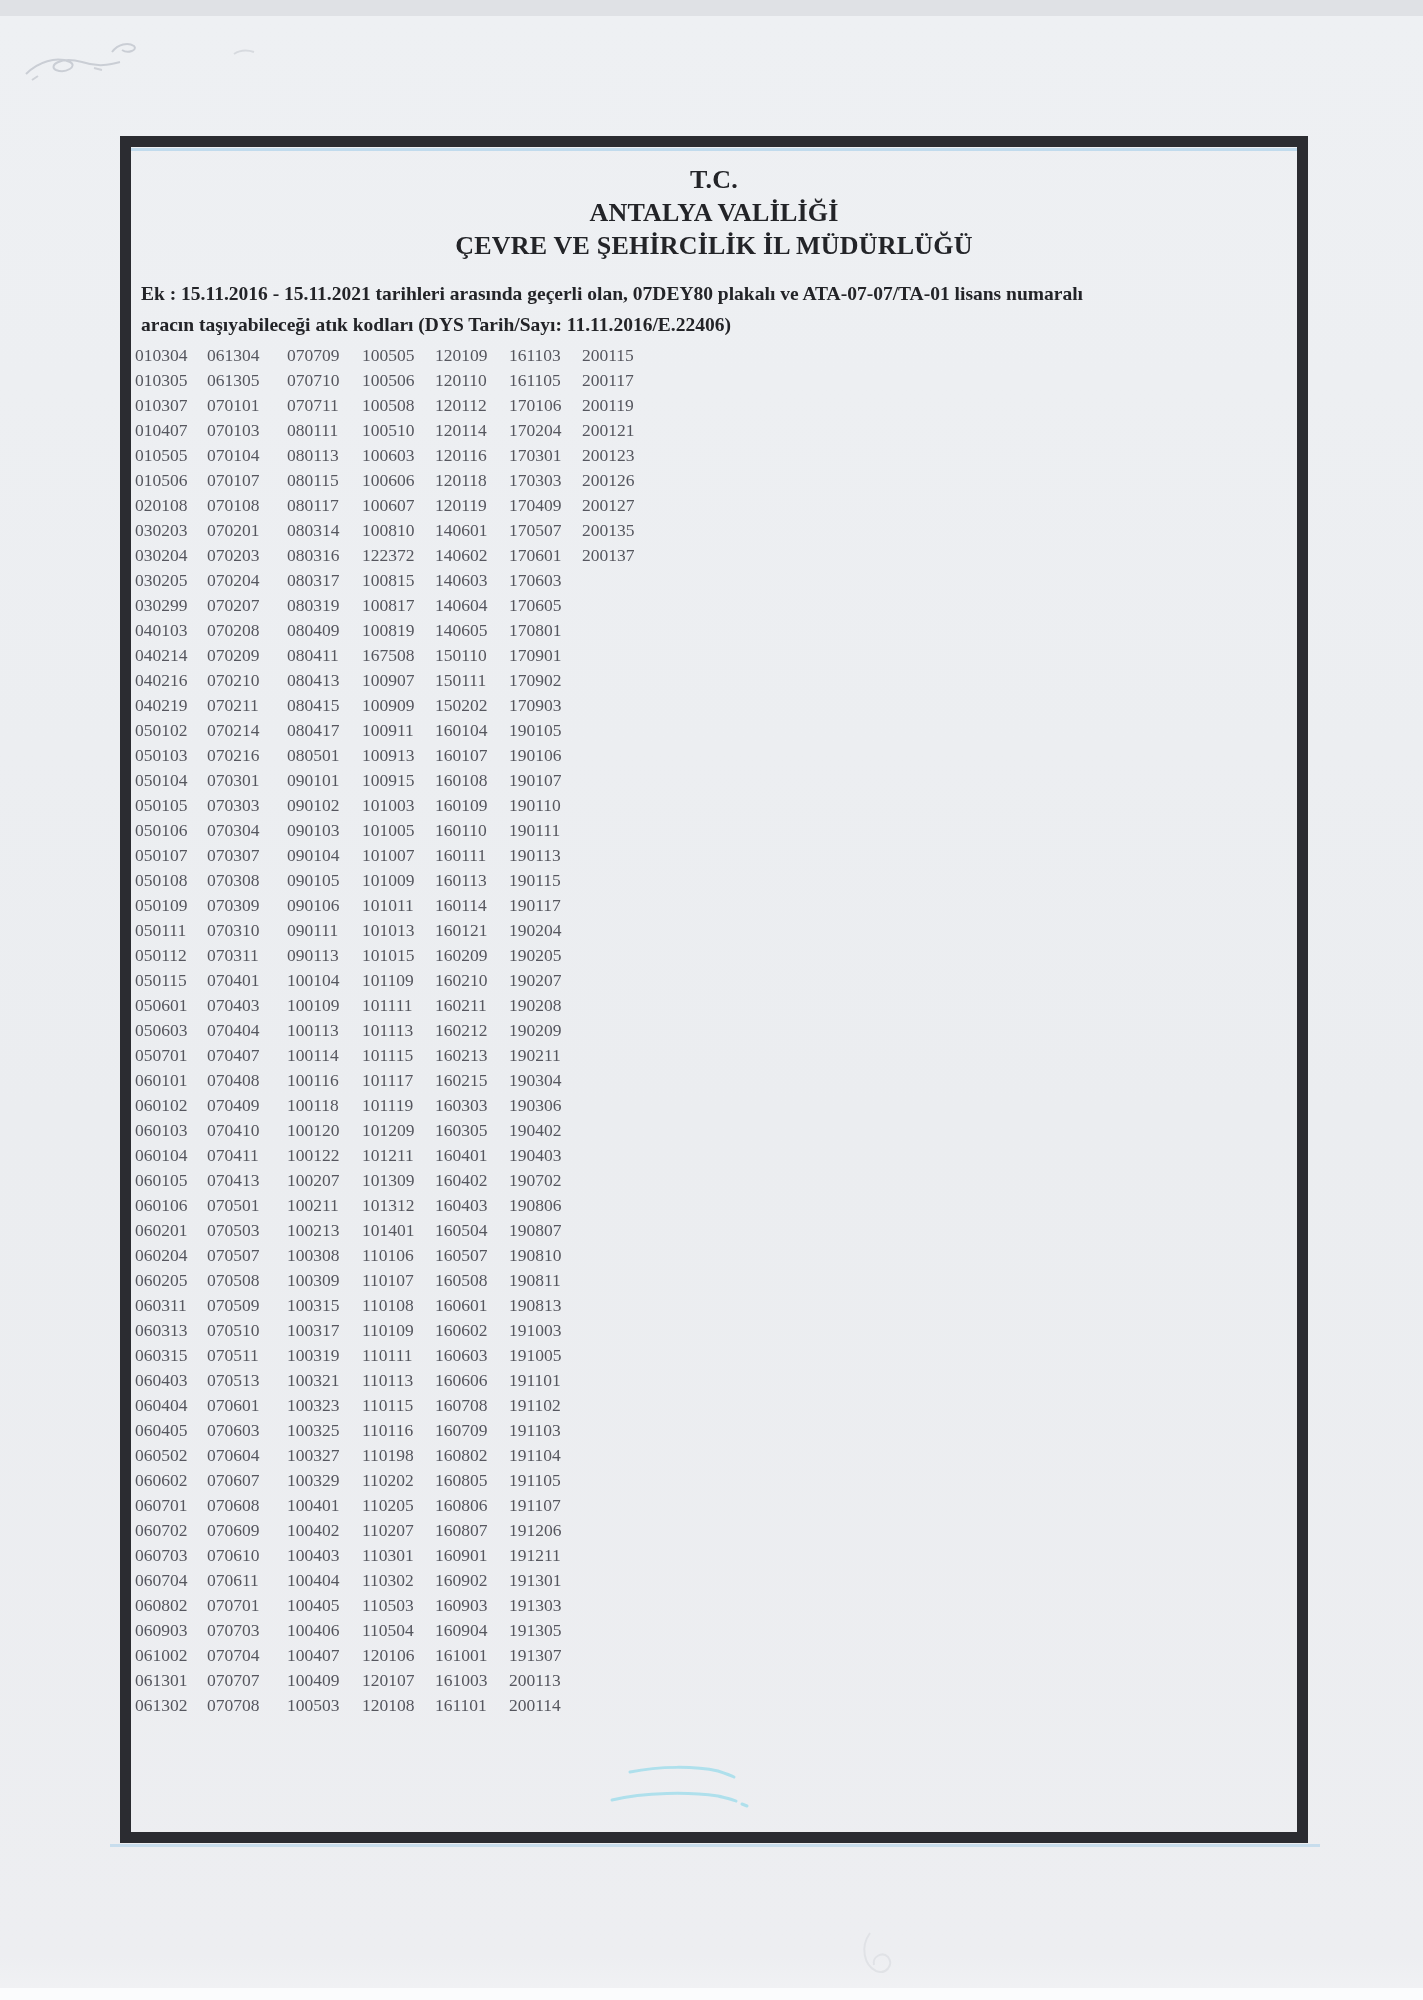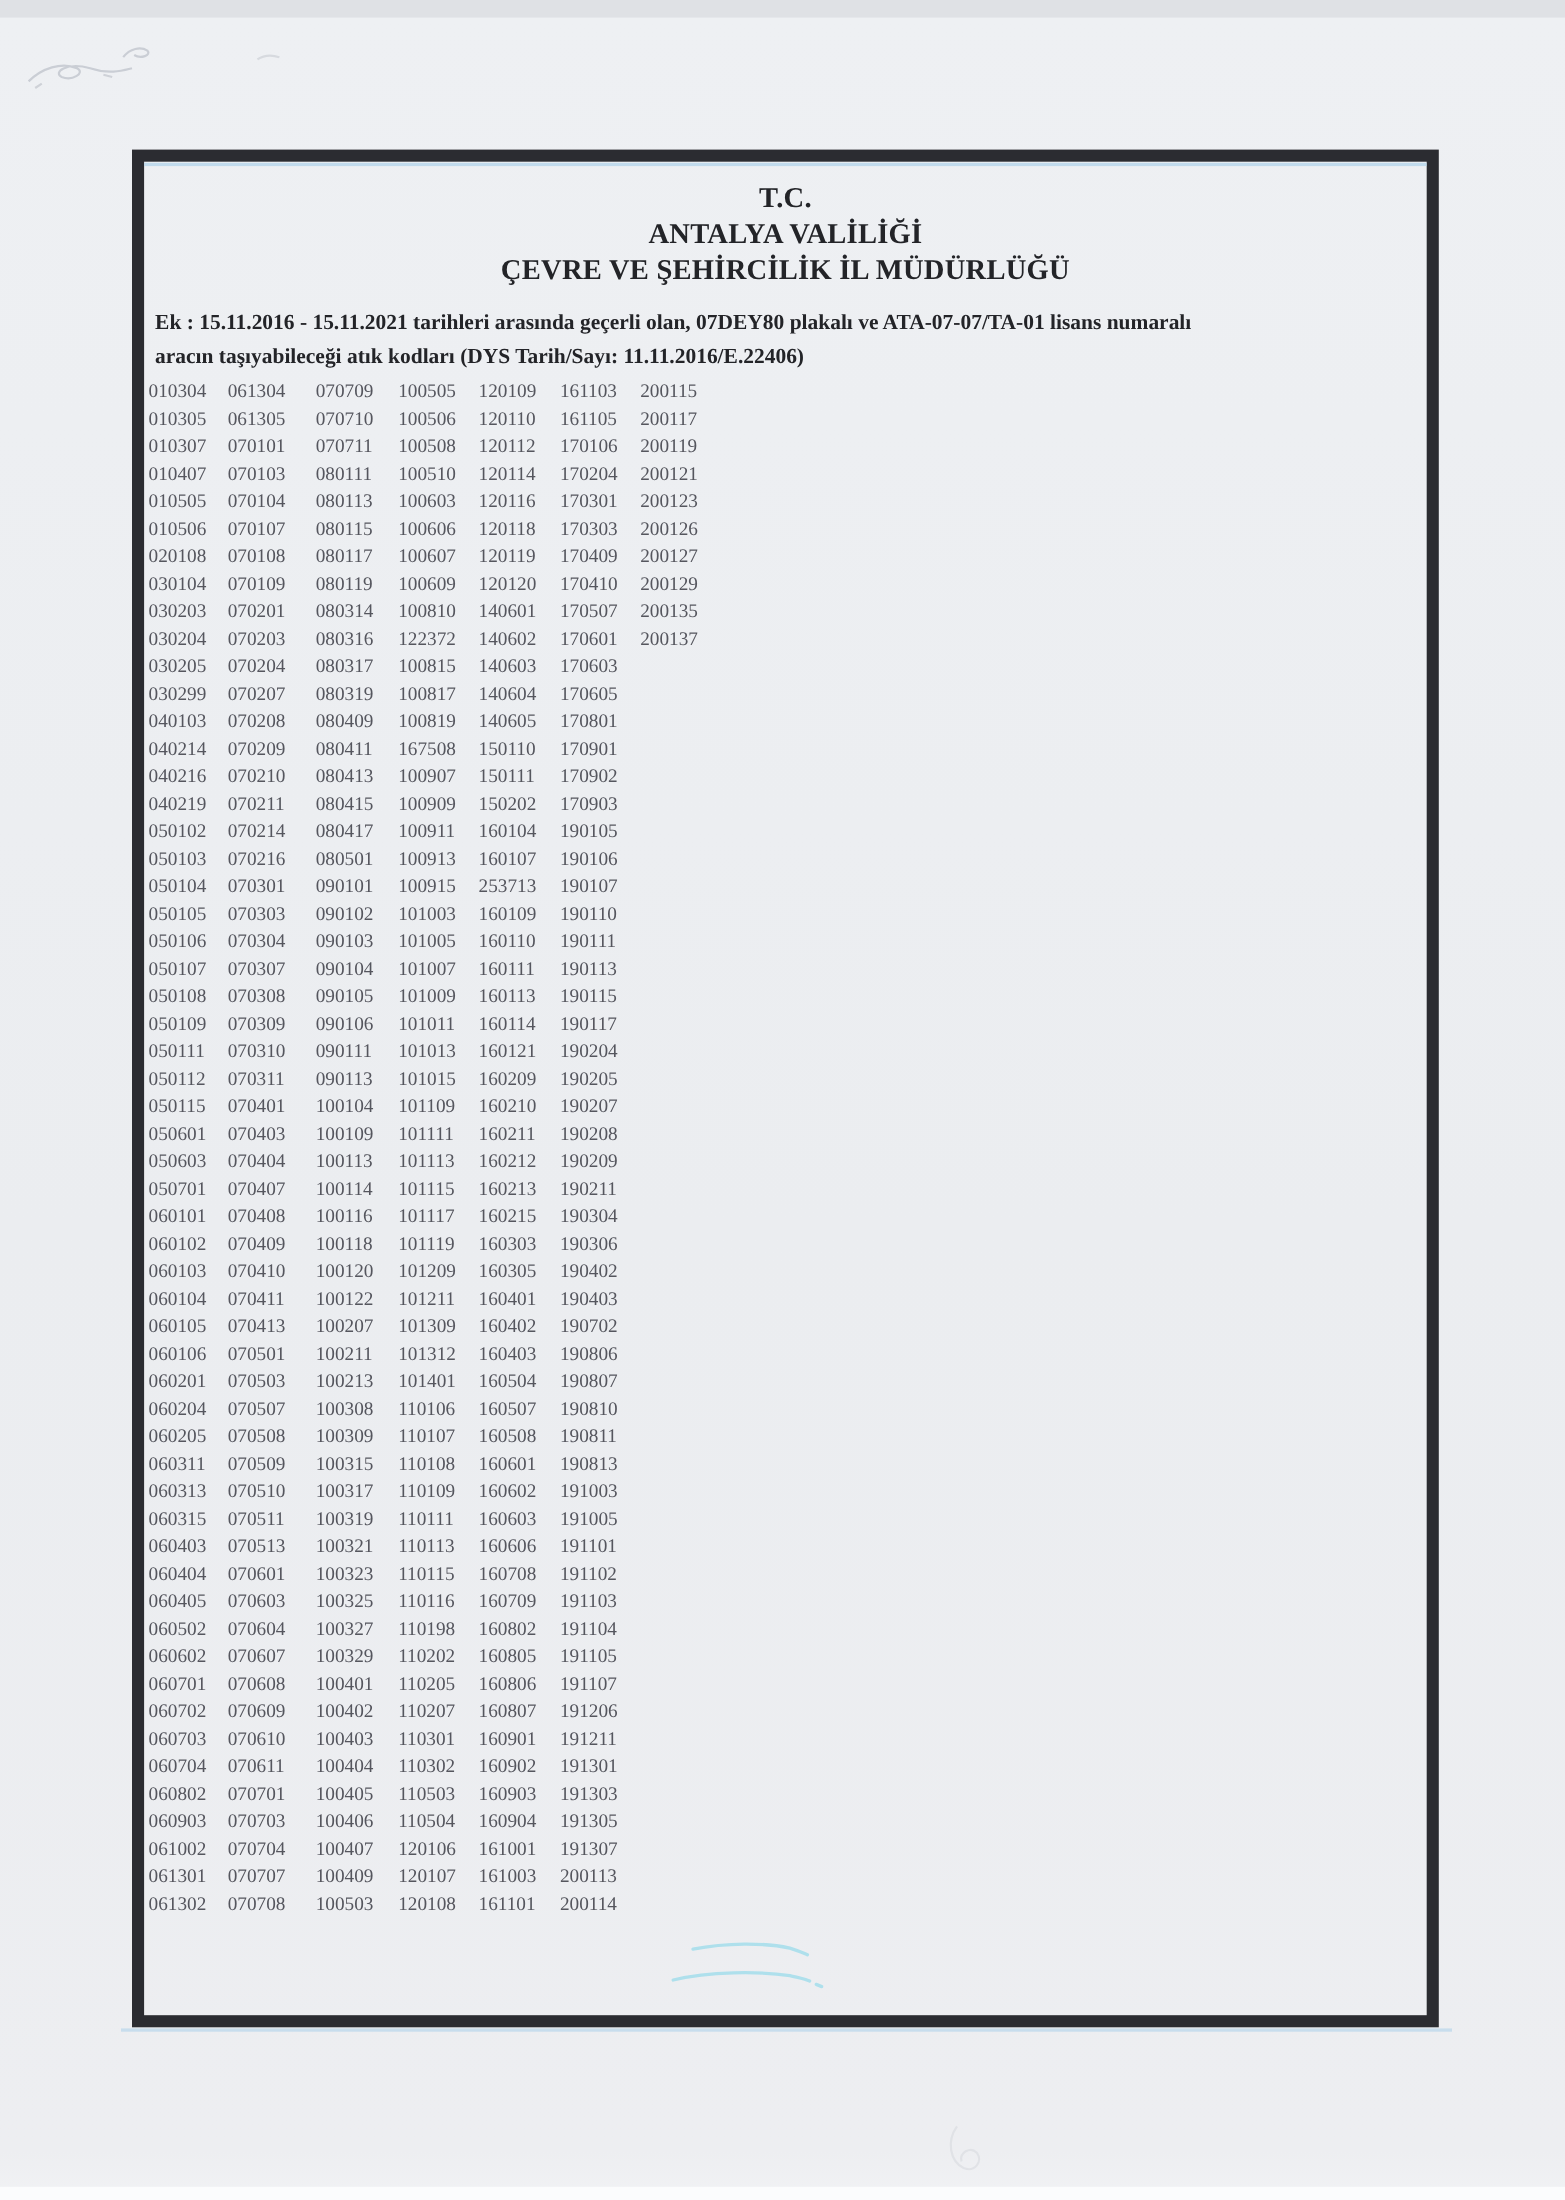--- a/index.html
+++ b/index.html
@@ -151,29 +151,20 @@
         <div class="code-row">
           <span class="code">020108</span>
           <span class="code">070108</span>
           <span class="code">080117</span>
           <span class="code">100607</span>
           <span class="code">120119</span>
           <span class="code">170409</span>
           <span class="code">200127</span>
         </div>
         <div class="code-row">
-          <span class="code">030104</span>
-          <span class="code">070109</span>
-          <span class="code">080119</span>
-          <span class="code">100609</span>
-          <span class="code">120120</span>
-          <span class="code">170410</span>
-          <span class="code">200129</span>
-        </div>
-        <div class="code-row">
           <span class="code">030203</span>
           <span class="code">070201</span>
           <span class="code">080314</span>
           <span class="code">100810</span>
           <span class="code">140601</span>
           <span class="code">170507</span>
           <span class="code">200135</span>
         </div>
         <div class="code-row">
           <span class="code">030204</span>
@@ -246,21 +237,21 @@
           <span class="code">080501</span>
           <span class="code">100913</span>
           <span class="code">160107</span>
           <span class="code">190106</span>
         </div>
         <div class="code-row">
           <span class="code">050104</span>
           <span class="code">070301</span>
           <span class="code">090101</span>
           <span class="code">100915</span>
-          <span class="code">253713</span>
+          <span class="code">160108</span>
           <span class="code">190107</span>
         </div>
         <div class="code-row">
           <span class="code">050105</span>
           <span class="code">070303</span>
           <span class="code">090102</span>
           <span class="code">101003</span>
           <span class="code">160109</span>
           <span class="code">190110</span>
         </div>

